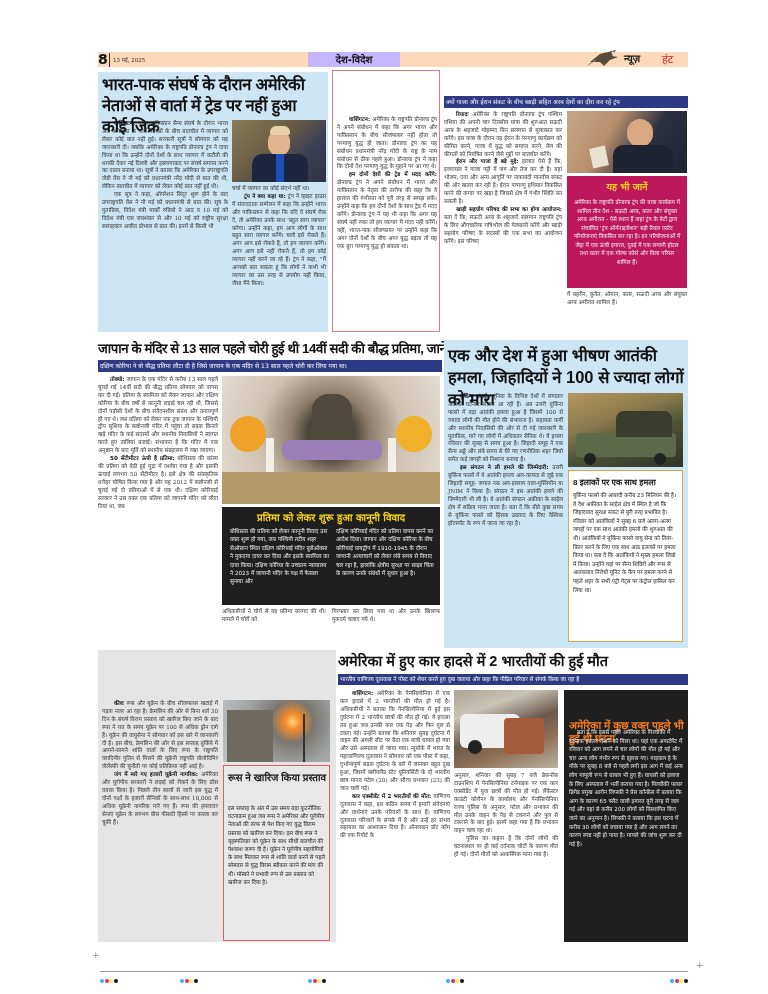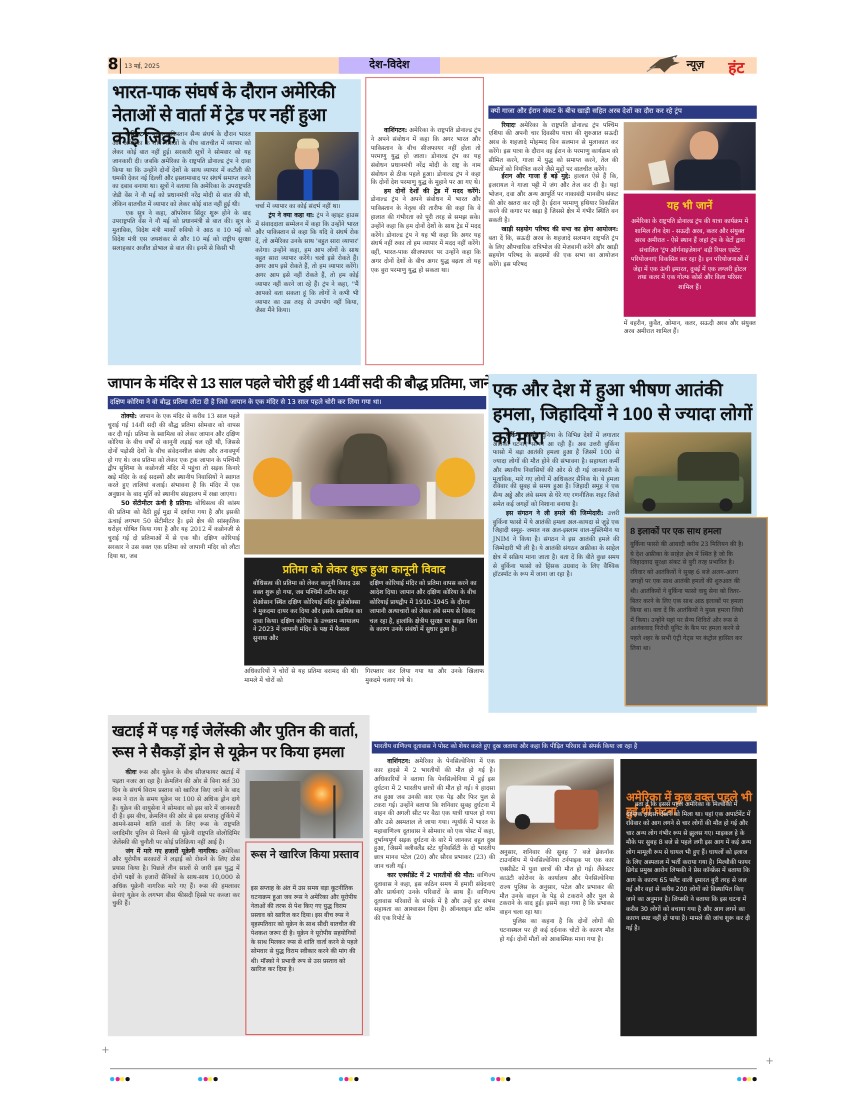--- a/index.html
+++ b/index.html
@@ -11,21 +11,21 @@
   .para { margin: 0; text-indent: 12px; }
 
   
   .header-strip { left: 0; top: 2px; width: 590px; height: 15px; background: #fdd9b9; }
   .page-num { left: 0; top: 0; font-family: "DejaVu Sans", sans-serif; font-weight: bold; font-size: 14px; line-height: 18px; color: #111; }
   .page-sep { left: 11px; top: 3px; width: 1px; height: 14px; background: #333; }
   .date { left: 15px; top: 6px; font-size: 5.5px; color: #333; }
   .section-box { left: 210px; top: 2px; width: 92px; height: 15px; background: #c4b5fd; text-align: center; font-weight: bold; font-size: 10px; line-height: 15px; color: #111; }
   .logo { left: 488px; top: -2px; width: 102px; height: 20px; }
   .logo-text1 { position: absolute; left: 38px; top: 3px; font-weight: bold; font-size: 10px; color: #1a1a1a; }
-  .logo-text2 { position: absolute; left: 76px; top: 3px; font-weight: bold; font-size: 14px; color: #e02020; }
+  .logo-text2 { position: absolute; left: 76px; top: 3px; font-weight: normal; font-size: 11px; color: #e02020; }
 
   
   .s1 { left: 0; top: 22px; width: 230px; height: 260px; background: #cde6f5; }
   .s1-head { left: 4px; top: 2px; width: 222px; font-family: "Liberation Sans", sans-serif; font-weight: bold; font-size: 16.5px; line-height: 21px; color: #111; letter-spacing: -0.3px; }
   .s1-col1 { left: 4px; top: 48px; width: 126px; }
   .s1-img { left: 134px; top: 48px; width: 94px; height: 62px; background: linear-gradient(135deg,#8a7a56 0%,#6b5e45 40%,#3b3f55 70%,#2d3344 100%); }
   .s1-col2 { left: 134px; top: 113px; width: 94px; }
 
   
   .s2 { left: 234px; top: 20px; width: 108px; height: 262px; border: 1px solid #e37d7d; background: #fff; }
@@ -52,21 +52,21 @@
   .s4-box-col1 { left: 8px; top: 20px; width: 100px; font-size: 5.6px; line-height: 8.4px; color: #f2f2f2; }
   .s4-box-col2 { left: 114px; top: 20px; width: 100px; font-size: 5.6px; line-height: 8.4px; color: #f2f2f2; }
   .s4-tail1 { left: 124px; top: 558px; width: 104px; }
   .s4-tail2 { left: 234px; top: 558px; width: 108px; }
 
   
   .s5 { left: 346px; top: 290px; width: 244px; height: 308px; background: #cde6f5; }
   .s5-head { left: 4px; top: 4px; width: 238px; font-family: "Liberation Sans", sans-serif; font-weight: bold; font-size: 16.5px; line-height: 22px; color: #111; }
   .s5-col1 { left: 4px; top: 53px; width: 115px; }
   .s5-img { left: 124px; top: 53px; width: 115px; height: 74px; background: linear-gradient(160deg,#b7965f 0%,#8b7a4c 35%,#4d5338 60%,#2e3425 100%); }
-  .s5-box { left: 124px; top: 130px; width: 130px; height: 172px; border: 1px solid #e8a24a; background: #737373; }
+  .s5-box { left: 124px; top: 130px; width: 115px; height: 172px; border: 1px solid #e8a24a; background: #ffffff; }
   .s5-box-title { left: 4px; top: 5px; width: 108px; font-family: "Liberation Sans", sans-serif; font-weight: bold; font-size: 8px; color: #111; }
   .s5-box-body { left: 4px; top: 20px; width: 106px; font-size: 5.5px; line-height: 8.6px; color: #222; }
 
   
   .s6 { left: 0; top: 600px; width: 238px; height: 292px; background: #e5e5e5; }
   .s6-head { left: 4px; top: 6px; width: 232px; font-family: "Liberation Sans", sans-serif; font-weight: bold; font-size: 13.8px; line-height: 18.5px; color: #111; }
   .s6-col1 { left: 4px; top: 50px; width: 116px; }
   .s6-img { left: 125px; top: 50px; width: 107px; height: 62px; background: radial-gradient(circle at 65% 35%, #ffd27a 0%, #f28a2a 10%, #7a776f 26%, #9fa2a3 55%, #c2c5c7 100%); }
   .s6-box { left: 125px; top: 115px; width: 107px; height: 176px; border: 1.5px solid #e06060; background: #e8e8e8; }
   .s6-box-title { left: 4px; top: 5px; width: 100px; font-family: Liberation Sans, sans-serif; font-weight: bold; font-size: 10px; line-height: 14px; color: #222; }
@@ -184,35 +184,35 @@
       <div style="position:absolute;left:16px;top:60px;width:12px;height:12px;border-radius:6px;background:#222"></div>
       <div style="position:absolute;left:86px;top:60px;width:12px;height:12px;border-radius:6px;background:#222"></div>
     </div>
     <div class="abs s5-box">
       <div class="abs s5-box-title">8 इलाकों पर एक साथ हमला</div>
       <div class="abs s5-box-body">बुर्किना फासो की आबादी करीब 23 मिलियन की है। ये देश अफ्रीका के साहेल क्षेत्र में स्थित है जो कि जिहादवाद सुरक्षा संकट से बुरी तरह प्रभावित है। रविवार को आतंकियों ने सुबह 6 बजे अलग-अलग जगहों पर एक साथ आतंकी हमलों की शुरुआत की थी। आतंकियों ने बुर्किना फासो वायु सेना को तितर-बितर करने के लिए एक साथ आठ इलाकों पर हमला किया था। बता दें कि आतंकियों ने मुख्य हमला जिबो में किया। उन्होंने यहां पर सैन्य शिविरों और रूस से आतंकवाद निरोधी यूनिट के कैंप पर हमला करने से पहले शहर के सभी एंट्री गेट्स पर कंट्रोल हासिल कर लिया था।</div>
     </div>
   </div>
 
   <div class="abs s6">
-    <div class="abs s6-head">खटाई में पड़ गई जेलेंस्की और पुतिन की वार्ता, रूस ने सैकड़ों ड्रोन से यूक्रेन पर किया हमला</div>
     <div class="abs s6-col1 body-text">
       <p class="para"><b>कीवः</b> <span>रूस और यूक्रेन के बीच सीजफायर खटाई में पड़ता नजर आ रहा है। क्रेमलिन की ओर से बिना शर्त 30 दिन के संघर्ष विराम प्रस्ताव को खारिज किए जाने के बाद रूस ने रात के समय यूक्रेन पर 100 से अधिक ड्रोन दागे हैं। यूक्रेन की वायुसेना ने सोमवार को इस बारे में जानकारी दी है। इस बीच, क्रेमलिन की ओर से इस सप्ताह तुर्किये में आमने-सामने शांति वार्ता के लिए रूस के राष्ट्रपति व्लादिमीर पुतिन से मिलने की यूक्रेनी राष्ट्रपति वोलोदिमिर जेलेंस्की की चुनौती पर कोई प्रतिक्रिया नहीं आई है।</span></p>
       <p class="para"><b>जंग में मारे गए हजारों यूक्रेनी नागरिक:</b> <span>अमेरिका और यूरोपीय सरकारों ने लड़ाई को रोकने के लिए ठोस प्रयास किया है। पिछले तीन सालों से जारी इस युद्ध में दोनों पक्षों के हजारों सैनिकों के साथ-साथ 10,000 से अधिक यूक्रेनी नागरिक मारे गए हैं। रूस की हमलावर सेनाएं यूक्रेन के लगभग बीस फीसदी हिस्से पर कब्जा कर चुकी हैं।</span></p>
     </div>
     <div class="abs s6-img">
       <div style="position:absolute;left:4px;top:10px;width:46px;height:52px;background:#6f6b63"></div>
       <div style="position:absolute;left:80px;top:14px;width:2px;height:48px;background:#333"></div>
     </div>
     <div class="abs s6-box">
       <div class="abs s6-box-title">रूस ने खारिज किया प्रस्ताव</div>
       <div class="abs s6-box-body">इस सप्ताह के अंत में उस समय बड़ा कूटनीतिक घटनाक्रम हुआ जब रूस ने अमेरिका और यूरोपीय नेताओं की तरफ से पेश किए गए युद्ध विराम प्रस्ताव को खारिज कर दिया। इस बीच रूस ने बृहस्पतिवार को यूक्रेन के साथ सीधी बातचीत की पेशकश जरूर दी है। यूक्रेन ने यूरोपीय सहयोगियों के साथ मिलकर रूस से शांति वार्ता करने से पहले सोमवार से युद्ध विराम स्वीकार करने की मांग की थी। मॉस्को ने प्रभावी रूप से उस प्रस्ताव को खारिज कर दिया है।</div>
     </div>
   </div>
 
+  <div class="abs s7-head">अमेरिका में हुए कार हादसे में 2 भारतीयों की हुई मौत</div>
   <div class="abs s7-sub">भारतीय वाणिज्य दूतावास ने पोस्ट को शेयर करते हुए दुख जताया और कहा कि पीड़ित परिवार से संपर्क किया जा रहा है</div>
   <div class="abs s7-col1 body-text">
     <p class="para"><b>वाशिंगटन:</b> <span>अमेरिका के पेनसिल्वेनिया में एक कार हादसे में 2 भारतीयों की मौत हो गई है। अधिकारियों ने बताया कि पेनसिल्वेनिया में हुई इस दुर्घटना में 2 भारतीय छात्रों की मौत हो गई। ये हादसा तब हुआ जब उनकी कार एक पेड़ और फिर पुल से टकरा गई। उन्होंने बताया कि शनिवार सुबह दुर्घटना में वाहन की अगली सीट पर बैठा एक यात्री घायल हो गया और उसे अस्पताल ले जाया गया। न्यूयॉर्क में भारत के महावाणिज्य दूतावास ने सोमवार को एक पोस्ट में कहा, दुर्भाग्यपूर्ण सड़क दुर्घटना के बारे में जानकर बहुत दुख हुआ, जिसमें क्लीवलैंड स्टेट यूनिवर्सिटी के दो भारतीय छात्र मानव पटेल (20) और सौरव प्रभाकर (23) की जान चली गई।</span></p>
     <p class="para"><b>कार एक्सीडेंट में 2 भारतीयों की मौत:</b> <span>वाणिज्य दूतावास ने कहा, इस कठिन समय में हमारी संवेदनाएं और प्रार्थनाएं उनके परिवारों के साथ हैं। वाणिज्य दूतावास परिवारों के संपर्क में है और उन्हें हर संभव सहायता का आश्वासन दिया है। ऑनलाइन डॉट कॉम की एक रिपोर्ट के</span></p>
   </div>
   <div class="abs s7-img">
     <div style="position:absolute;left:6px;top:24px;width:60px;height:34px;background:#eeeeee;border-radius:6px"></div>
     <div style="position:absolute;left:50px;top:28px;width:40px;height:36px;background:#a65c3c;border-radius:4px"></div>
     <div style="position:absolute;left:14px;top:50px;width:14px;height:14px;border-radius:7px;background:#222"></div>
   </div>

